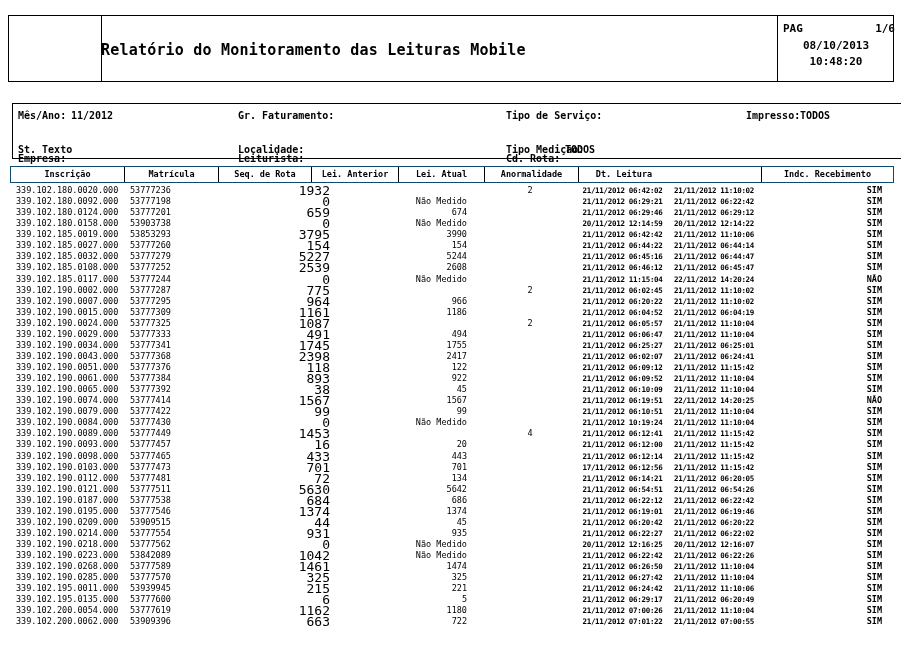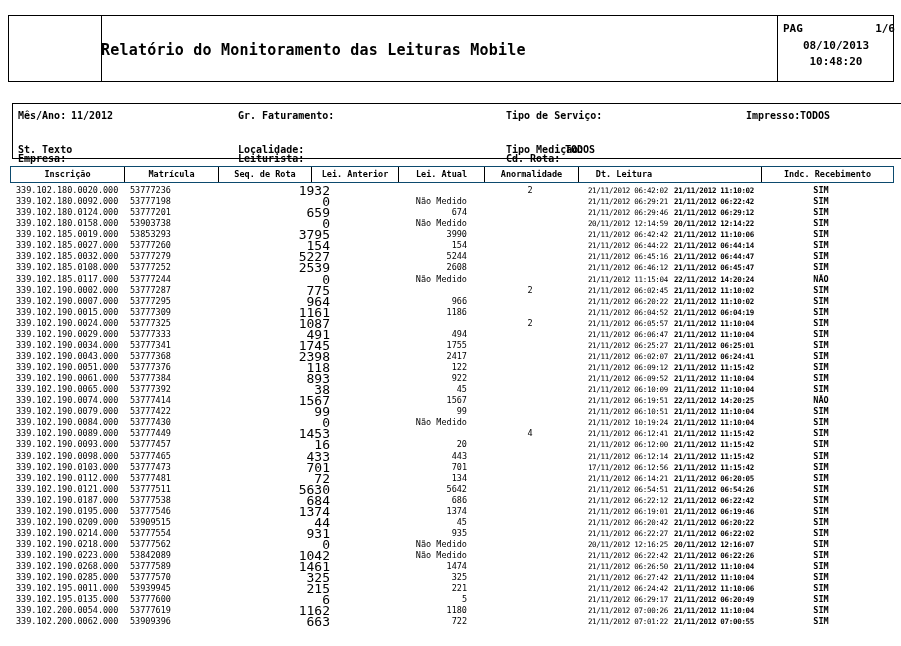--- a/index.html
+++ b/index.html
@@ -38,23 +38,23 @@
   
   #tbody { position:absolute; left:10px; top:185px; width:884px; }
   .trow { position:relative; height:11.075px; }
   .trow span { position:absolute; top:0; line-height:11px; white-space:pre; }
   .c0 { left:6px;   font-size:8.5px; }
   .c1 { left:120px; font-size:8.5px; }
   .c2 { left:210px; width:80px; text-align:center; font-size:8.5px; }
   .c3 { left:250px; width:70px; text-align:right;  font-size:13px; }
   .c4 { left:360px; width:97px; text-align:right;  font-size:8.5px; }
   .c5 { left:473px; width:94px; text-align:center; font-size:8.5px; }
-  .c6 { left:567px; width:91px; text-align:right; font-size:7.5px; font-weight:normal; letter-spacing:-0.3px; }
+  .c6 { left:567px; width:91px; text-align:center; font-size:7.5px; font-weight:bold; letter-spacing:-0.3px; }
   .c7 { left:658px; width:92px; text-align:center; font-size:7.5px; font-weight:bold; letter-spacing:-0.3px; }
-  .c8 { left:750px; width:122px; text-align:center; font-size:8.5px; font-weight:bold; }
+  .c8 { left:750px; width:122px; text-align:right; font-size:8.5px; font-weight:bold; }
 </style>
 </head>
 <body>
 
 <div id="hdrbox">
   <div class="vline" id="vline-logo"></div>
   <div class="vline" id="vline-pag"></div>
   <div id="report-title">Relatório do Monitoramento das Leituras Mobile</div>
   <div class="pagline1">
     <span>PAG</span>

